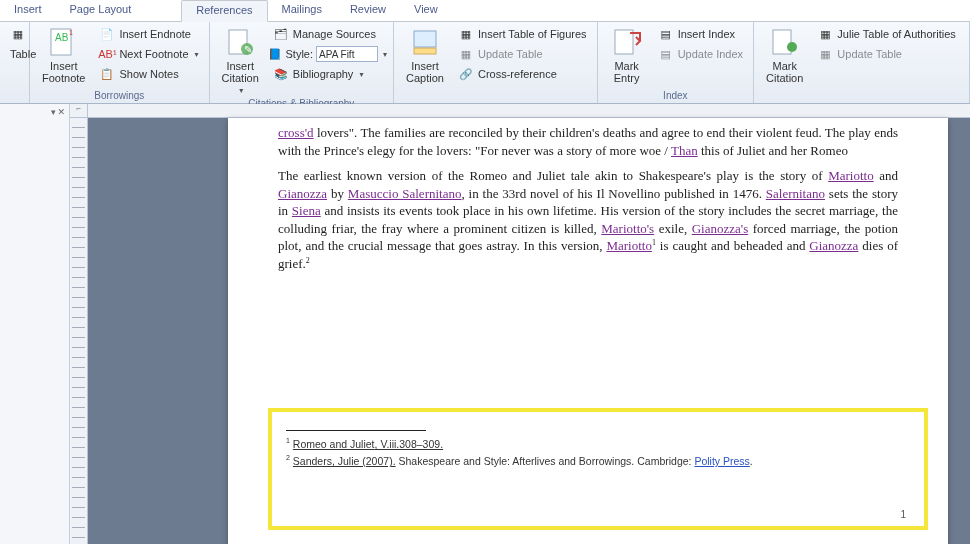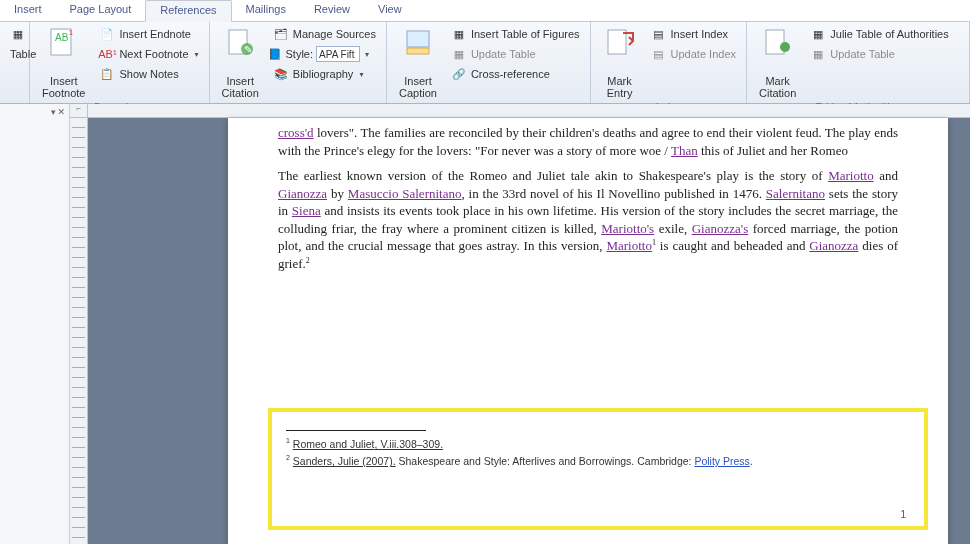--- a/index.html
+++ b/index.html
@@ -1,35 +1,35 @@
 <!DOCTYPE html>
 <html><head>
 <meta charset="utf-8">
 <style>
 * { box-sizing: border-box; margin: 0; padding: 0; }
 body { font-family: "Segoe UI", Tahoma, sans-serif; font-size: 11px; background: #e8ebef; width: 970px; height: 544px; overflow: hidden; color: #333; }
 
 
 .tabs { display: flex; background: #fff; border-bottom: 1px solid #c4c9d0; height: 22px; padding-left: 0; }
 .tab { padding: 3px 14px 2px; color: #4a5a8a; cursor: pointer; font-size: 11px; }
-.tab.active { background: #f1f4f9; border: 1px solid #c4c9d0; border-bottom: 1px solid #f1f4f9; margin-bottom: -1px; border-radius: 2px 2px 0 0; }
+.tab.active { background: #f1f4f9; border: 1px solid #c4c9d0; border-bottom: 1px solid #f1f4f9; margin-bottom: -1px; border-radius: 2px 2px 0 0; margin-left: 36px; }
 
 
 .ribbon { display: flex; background: linear-gradient(#f5f8fc, #e6ecf4); height: 82px; border-bottom: 1px solid #a9b5c8; }
 .group { border-right: 1px solid #c4cddc; padding: 2px 6px 0; display: flex; flex-direction: column; justify-content: space-between; }
 .group-label { text-align: center; font-size: 10px; color: #5b6b8f; padding: 1px 0 2px; }
 .group-body { display: flex; align-items: flex-start; gap: 4px; flex: 1; }
-.big-btn { display: flex; flex-direction: column; align-items: center; padding: 2px 6px; gap: 17px; cursor: pointer; text-align: center; min-width: 46px; }
+.big-btn { display: flex; flex-direction: column; align-items: center; padding: 2px 6px; gap: 2px; cursor: pointer; text-align: center; min-width: 46px; }
 .big-btn .icon { width: 32px; height: 32px; display: flex; align-items: center; justify-content: center; }
 .big-btn .lbl { font-size: 11px; line-height: 1.1; color: #333; }
 .small-btn { display: flex; align-items: center; gap: 4px; padding: 1px 4px; cursor: pointer; white-space: nowrap; height: 20px; font-size: 11px; }
 .small-btn .ic { width: 16px; height: 16px; display: inline-flex; align-items: center; justify-content: center; flex-shrink: 0; }
 .col { display: flex; flex-direction: column; gap: 0; }
 .style-row { display: flex; align-items: center; gap: 3px; font-size: 11px; height: 20px; }
-.style-combo { border: 1px solid #9fb2d0; background: #fff; padding: 0 2px; font-size: 10px; width: 44px; height: 16px; display: inline-flex; align-items: center; }
+.style-combo { border: 1px solid #9fb2d0; background: #fff; padding: 0 2px; font-size: 10px; width: 62px; height: 16px; display: inline-flex; align-items: center; }
 .dd-arrow { font-size: 8px; color: #555; margin-left: 2px; }
 
 
 .workspace { display: flex; height: calc(544px - 22px - 82px); }
 .nav-pane { width: 70px; background: #f4f6f9; border-right: 1px solid #c4cddc; position: relative; font-size: 10px; color: #555; }
 .nav-close { position: absolute; top: 3px; right: 4px; display: flex; gap: 2px; align-items: center; }
 .nav-close span { cursor: pointer; font-size: 9px; color: #666; }
 .nav-text { position: absolute; top: 70px; left: 4px; right: 4px; line-height: 1.3; font-size: 10px; color: #888; overflow: hidden; }
 .doc-area { flex: 1; position: relative; background: #6d7b90; overflow: hidden; }
 .ruler-v { position: absolute; left: 0; top: 14px; bottom: 0; width: 18px; background: #eef2f7; border-right: 1px solid #b8c3d6; }
@@ -222,21 +222,20 @@
         <div class="small-btn">
             <span class="ic">▦</span>
             <span>Julie Table of Authorities</span>
           </div>
         <div class="small-btn" style="opacity:0.55">
             <span class="ic">▦</span>
             <span>Update Table</span>
           </div>
       </div>
     </div>
-    <div class="group-label">Table of Authorities</div>
   </div>
 </div>
 
 <div class="workspace">
   <div class="nav-pane">
     <div class="nav-close">
       <span>▾</span>
       <span>✕</span>
     </div>
   </div>

